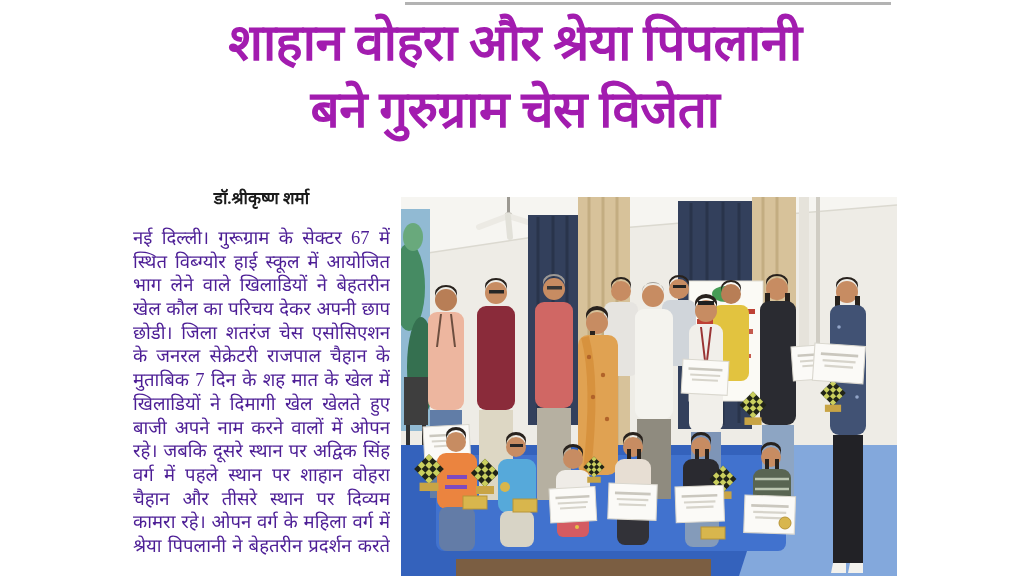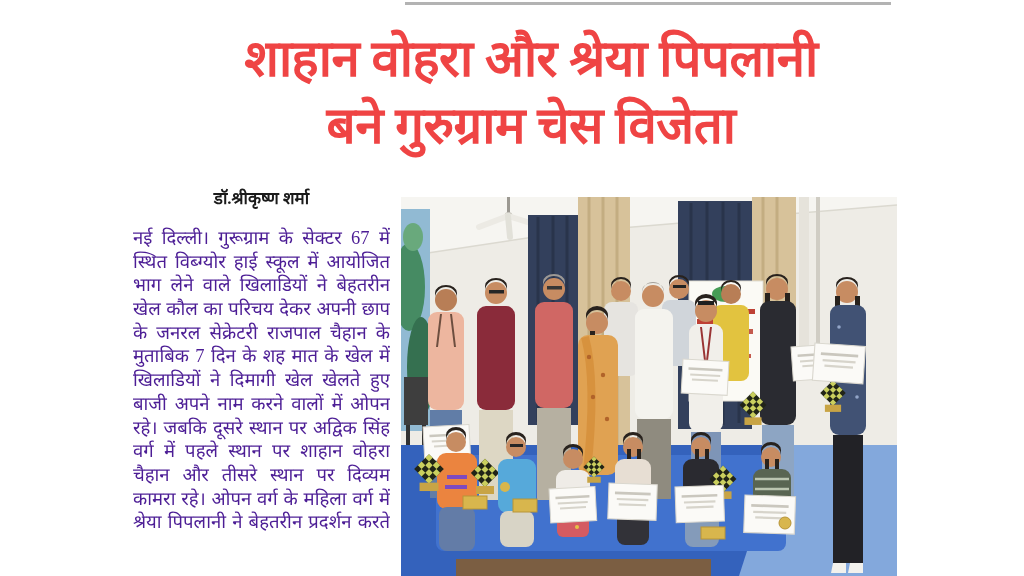--- a/index.html
+++ b/index.html
@@ -8,21 +8,21 @@
     position: relative; width: 1024px; height: 576px;
     background: #ffffff; overflow: hidden;
     font-family: "Liberation Serif", "DejaVu Serif", serif;
   }
   .top-rule {
     position: absolute; left: 405px; top: 2px; width: 486px; height: 3px;
     background: #b3b3b3;
   }
   .headline {
     position: absolute; left: 100px; top: 10px; width: 830px;
-    margin: 16px; text-align: center; color: #ef4444;
+    margin: 0; text-align: center; color: #a21caf;
     font-size: 51px; line-height: 67px; font-weight: 700; letter-spacing: -0.5px;
   }
   .byline {
     position: absolute; left: 133px; top: 186px; width: 257px;
     text-align: center; font-size: 17px; font-weight: 700; color: #1b1b1b;
   }
   .body-col {
     position: absolute; left: 133px; top: 227px; width: 257px; color: #222222;
   }
   .body-line {
@@ -48,20 +48,21 @@
     <span>बने गुरुग्राम चेस विजेता</span>
   </h1>
 
   <div class="byline">डॉ.श्रीकृष्ण शर्मा</div>
 
   <div class="body-col">
     <div class="body-line">नई दिल्ली। गुरूग्राम के सेक्टर 67 में</div>
     <div class="body-line">स्थित विब्ग्योर हाई स्कूल में आयोजित</div>
     <div class="body-line">भाग लेने वाले खिलाडियों ने बेहतरीन</div>
     <div class="body-line">खेल कौल का परिचय देकर अपनी छाप</div>
+    <div class="body-line">छोडी। जिला शतरंज चेस एसोसिएशन</div>
     <div class="body-line">के जनरल सेक्रेटरी राजपाल चैहान के</div>
     <div class="body-line">मुताबिक 7 दिन के शह मात के खेल में</div>
     <div class="body-line">खिलाडियों ने दिमागी खेल खेलते हुए</div>
     <div class="body-line">बाजी अपने नाम करने वालों में ओपन</div>
     <div class="body-line">रहे। जबकि दूसरे स्थान पर अद्विक सिंह</div>
     <div class="body-line">वर्ग में पहले स्थान पर शाहान वोहरा</div>
     <div class="body-line">चैहान और तीसरे स्थान पर दिव्यम</div>
     <div class="body-line">कामरा रहे। ओपन वर्ग के महिला वर्ग में</div>
     <div class="body-line">श्रेया पिपलानी ने बेहतरीन प्रदर्शन करते</div>
   </div>

